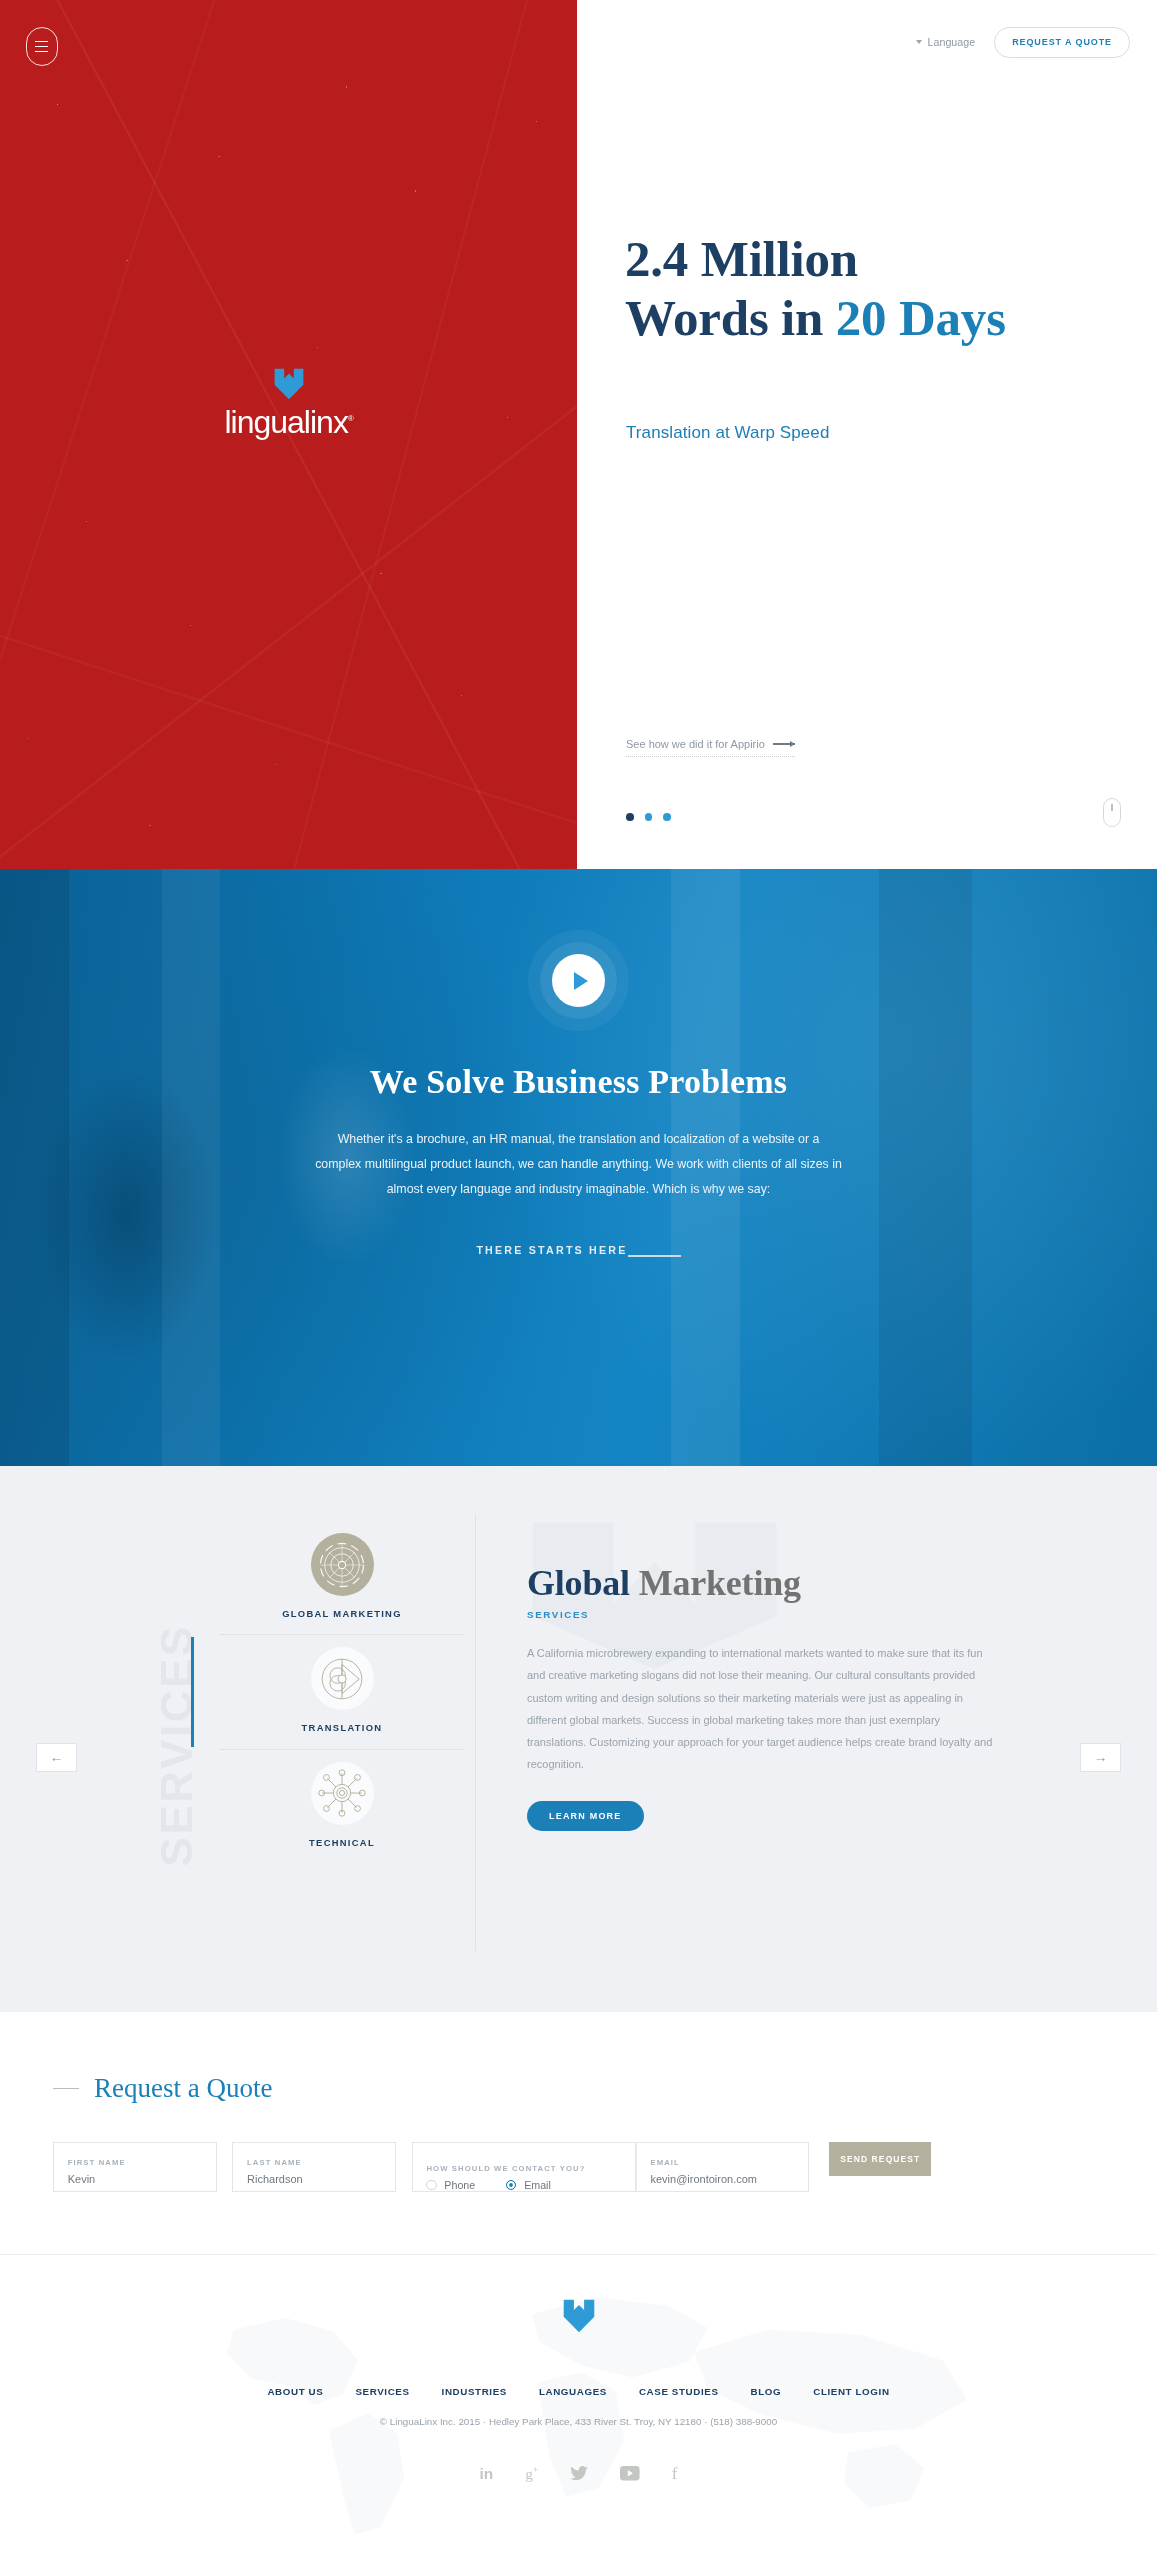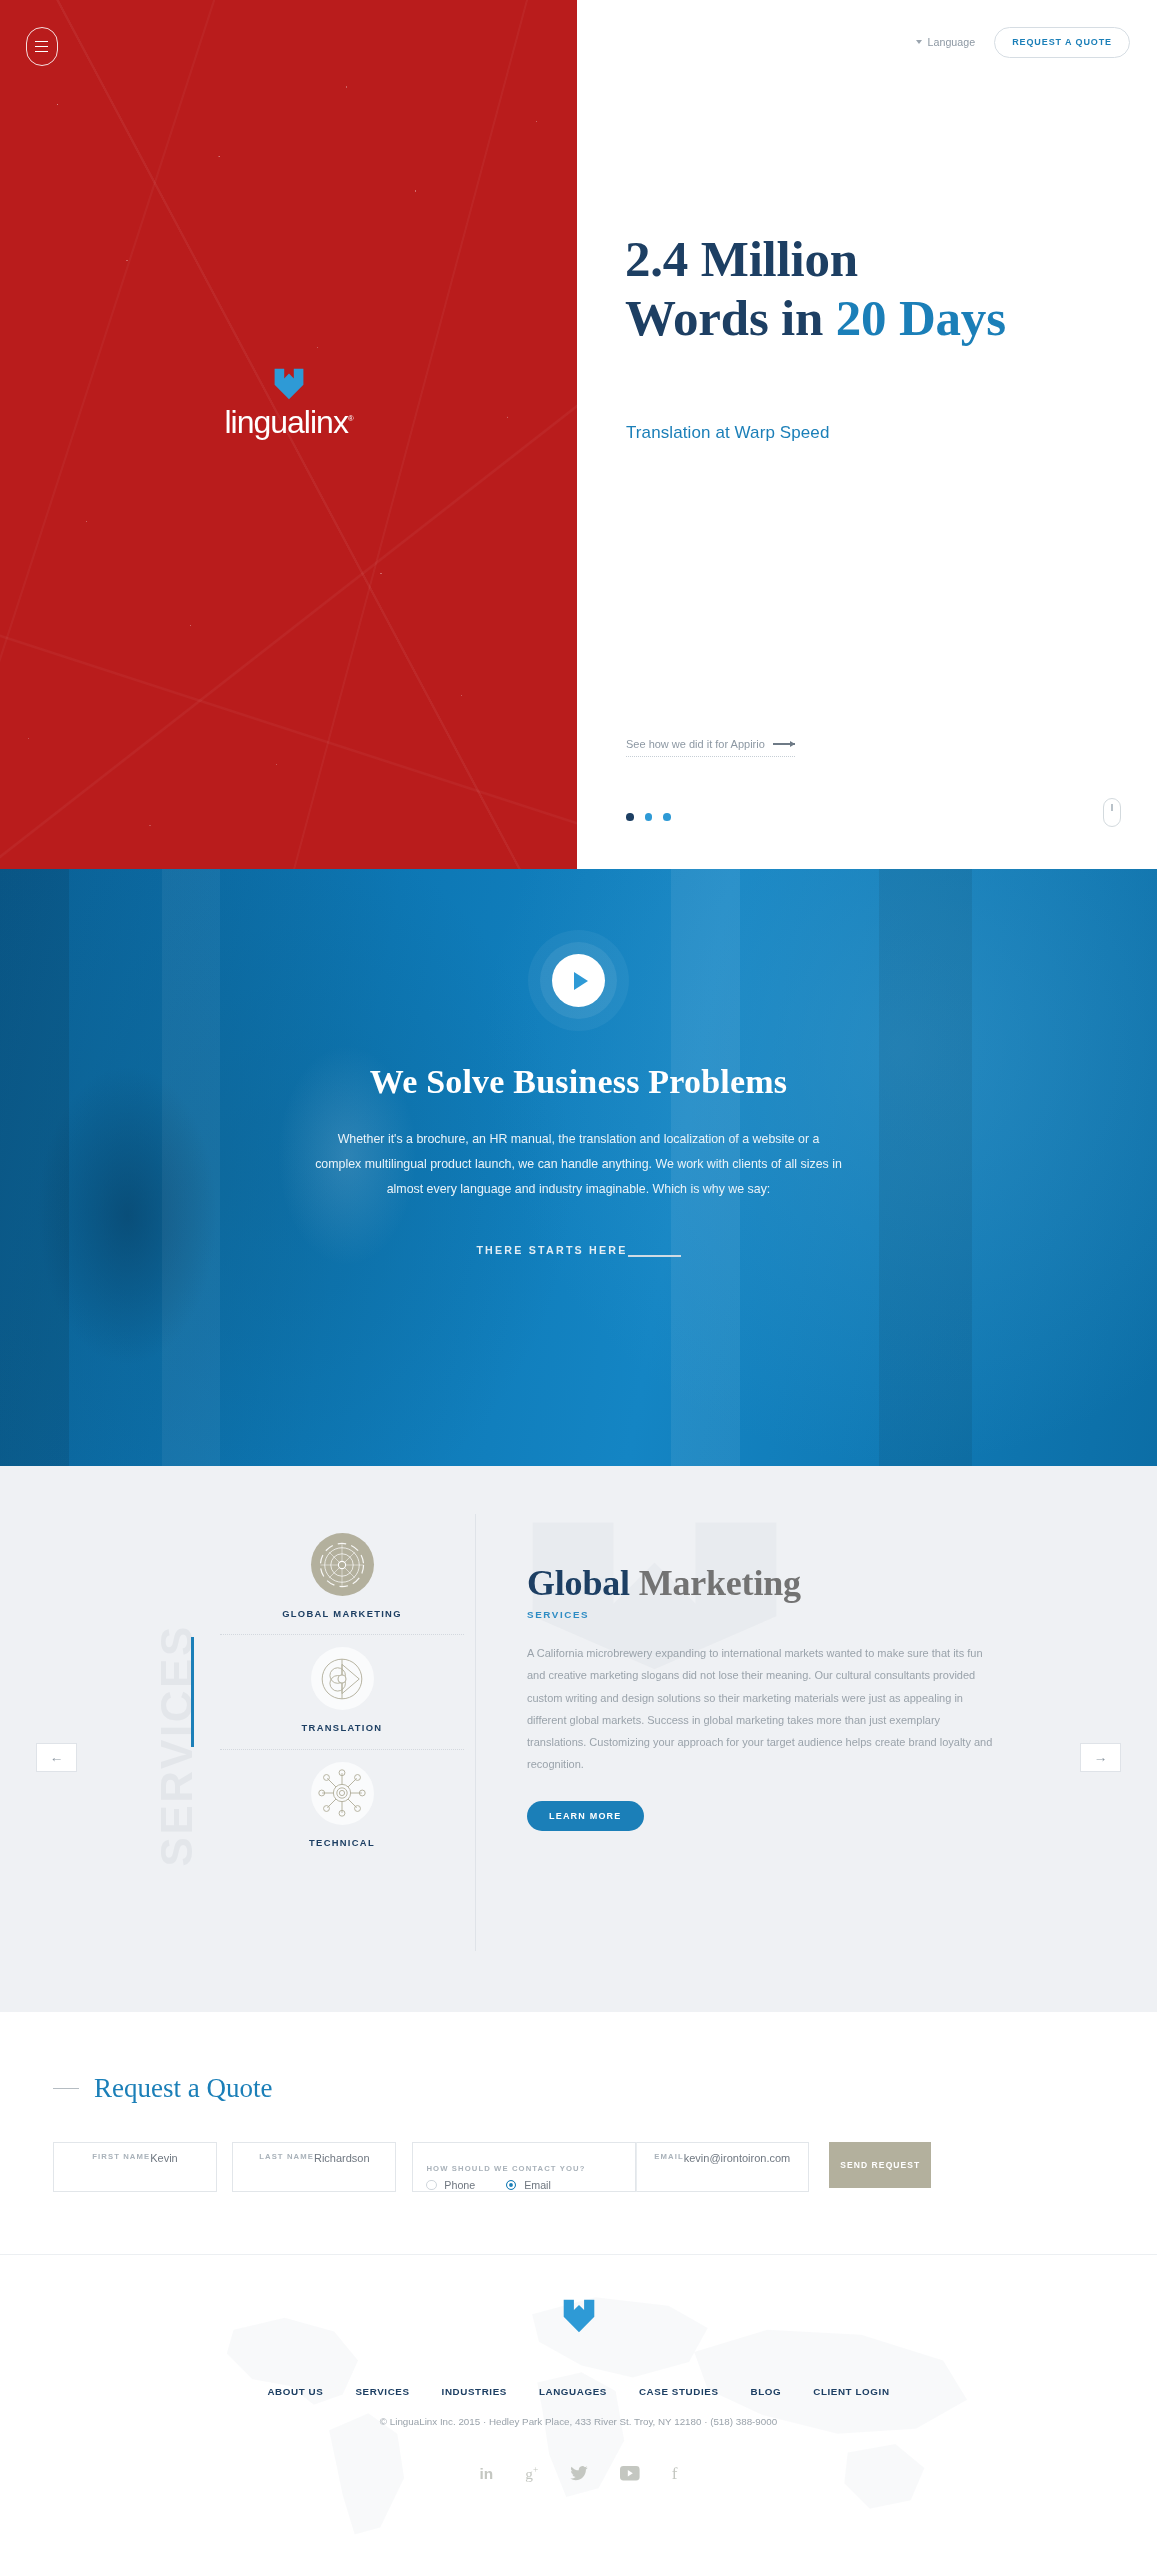--- a/index.html
+++ b/index.html
@@ -226,41 +226,41 @@
   
   .quote-sec { background:#fff; padding:61px 0 0; position:relative; height:242px; }
   .quote-head {
     display:flex; align-items:center; gap:15.4px; margin-left:53px;
     font-family:"Liberation Serif", serif; font-size:27px; color:#1b7fb8;
   }
   .quote-head .dash { width:25.6px; height:1.7px; background:#b5bcc2; display:block; }
   .form-row { display:flex; margin:38px 0 0 53px; align-items:stretch; gap:0; }
   .field {
     border:0.9px solid #e2e6ea; height:50px; padding:8.5px 13.7px 0;
-    display:flex; flex-direction:row; justify-content:center;
+    display:flex; flex-direction:column; justify-content:center;
   }
   .field + .field { margin-left:15.4px; }
   .f-name { width:164px; }
   .f-contact { width:224px; margin-left:15.4px !important; display:flex; flex-direction:column;justify-content:flex-end; }
   .f-email { width:173px; border-left:0.9px solid #e9edf0; margin-left:0 !important; }
   .contact-group { display:flex; }
   .f-label {
     font-size:7.7px; letter-spacing:1.1px; color:#a9b2ba; font-weight:bold; margin-bottom:6px;
   }
   .f-value { font-size:11px; color:#6f7780; }
   .radios { display:flex; gap:31px; align-items:center; }
   .radio { display:flex; align-items:center; gap:7.7px; cursor:pointer; }
   .radio .bullet {
     width:10.2px;height:10.2px;border-radius:50%;border:1.2px solid #cfd6dc; background:#fff;
     display:block;
   }
   .radio.sel .bullet { border-color:#1b7fb8; background:#1b7fb8; box-shadow:inset 0 0 0 2.1px #fff; }
   .radio span.txt { font-size:10.7px; color:#6f7780; }
   .send-btn {
-    margin-left:20.5px; width:102px; height:46px; background:#b3b09d; color:#fff;
+    margin-left:20.5px; width:102px; height:34px; background:#b3b09d; color:#fff;
     border:none; font-size:8.5px; font-weight:bold; letter-spacing:1.1px; cursor:pointer;
   }
 
   
   .footer { position:relative; border-top:0.9px solid #eceff2; height:322px; background:#fff; overflow:hidden; }
   .map-bg {
     position:absolute; inset:0; display:flex; align-items:flex-start; justify-content:center;
     padding-top:15.4px; opacity:.5; pointer-events:none;
   }
   .footer-inner { position:relative; z-index:2; display:flex; flex-direction:column; align-items:center; padding-top:43px; }

